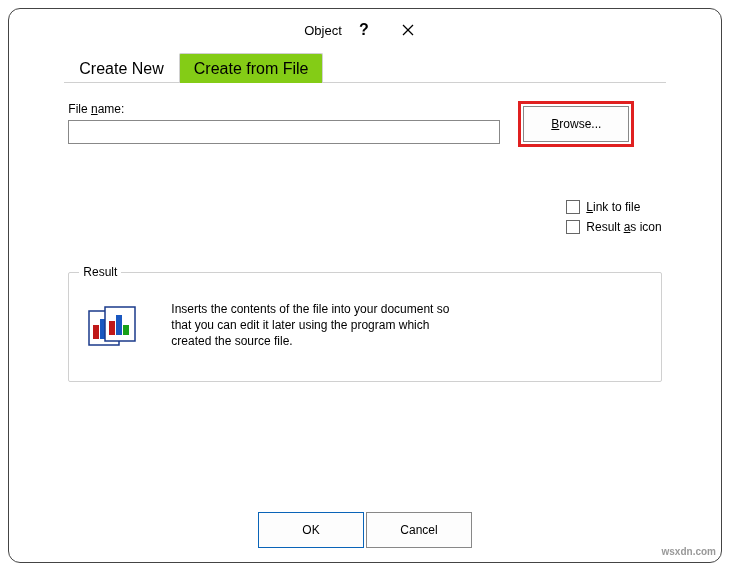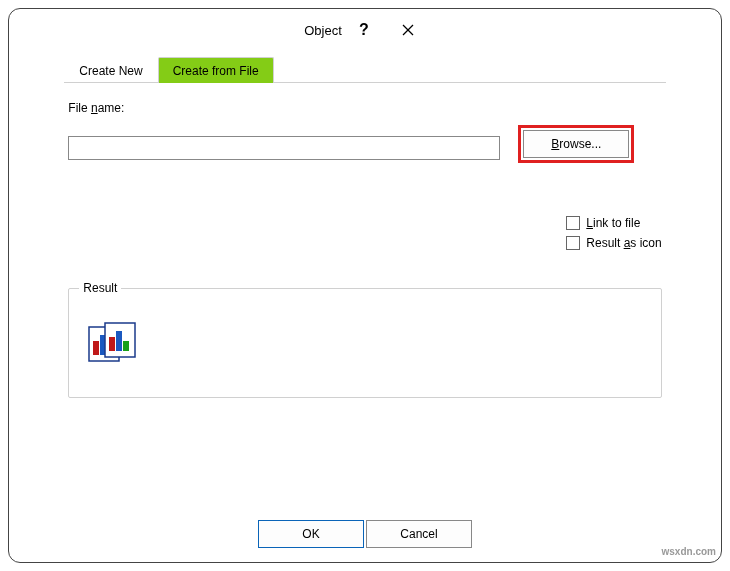--- a/index.html
+++ b/index.html
@@ -51,61 +51,61 @@
     align-items: flex-end;
     border-bottom: 1px solid #d0d0d0;
     height: 28px;
   }
   .tab {
     padding: 6px 14px 5px 14px;
     border: 1px solid transparent;
     border-bottom: none;
     position: relative;
     top: 1px;
-    font-size: 12px;
+    font-size: 16px;
     cursor: default;
   }
   .tab.active {
     border-color: #d0d0d0;
     background: #84cc16;
     border-radius: 2px 2px 0 0;
   }
   .tabpage {
     flex: 1;
     padding: 18px 4px 4px 4px;
     display: flex;
     flex-direction: column;
   }
   .filename-row {
     display: flex;
     align-items: flex-end;
     gap: 14px;
   }
   .filename-left { flex: 0 0 auto; width: 432px; }
-  .label { margin-bottom: 21px; display: block; }
+  .label { margin-bottom: 4px; display: block; }
   .underline-b { text-decoration: underline; text-underline-offset: 1px; }
   .text-input {
     width: 432px;
     height: 24px;
     border: 1px solid #888;
     padding: 2px 4px;
     font-family: inherit;
     font-size: 12px;
   }
   .browse-wrap {
     flex: 0 0 auto;
     border: 3px solid #e02020;
     padding: 2px;
     display: inline-flex;
     margin-left: 4px;
     margin-bottom: -3px;
   }
   .btn {
     min-width: 106px;
-    height: 28px;
+    height: 36px;
     border: 1px solid #888;
     background: #fdfdfd;
     font-family: inherit;
     font-size: 12px;
     cursor: default;
     display: inline-flex;
     align-items: center;
     justify-content: center;
   }
   .btn.primary {
@@ -239,20 +239,21 @@
             <rect x="2" y="6" width="30" height="34" fill="#fff" stroke="#1a3a8a" stroke-width="1.5"></rect>
             <rect x="6" y="20" width="6" height="14" fill="#c01818"></rect>
             <rect x="13" y="14" width="6" height="20" fill="#1a58c0"></rect>
             <rect x="20" y="24" width="6" height="10" fill="#18a018"></rect>
             <rect x="18" y="2" width="30" height="34" fill="#fff" stroke="#1a3a8a" stroke-width="1.5"></rect>
             <rect x="22" y="16" width="6" height="14" fill="#c01818"></rect>
             <rect x="29" y="10" width="6" height="20" fill="#1a58c0"></rect>
             <rect x="36" y="20" width="6" height="10" fill="#18a018"></rect>
           </svg>
         </span>
+        <span class="result-text">Inserts the contents of the file into your document so that you can edit it later using the program which created the source file.</span>
       </div>
 
     </div>
   </div>
 
   <div class="footer">
     <button class="btn primary">OK</button>
     <button class="btn">Cancel</button>
   </div>
 

